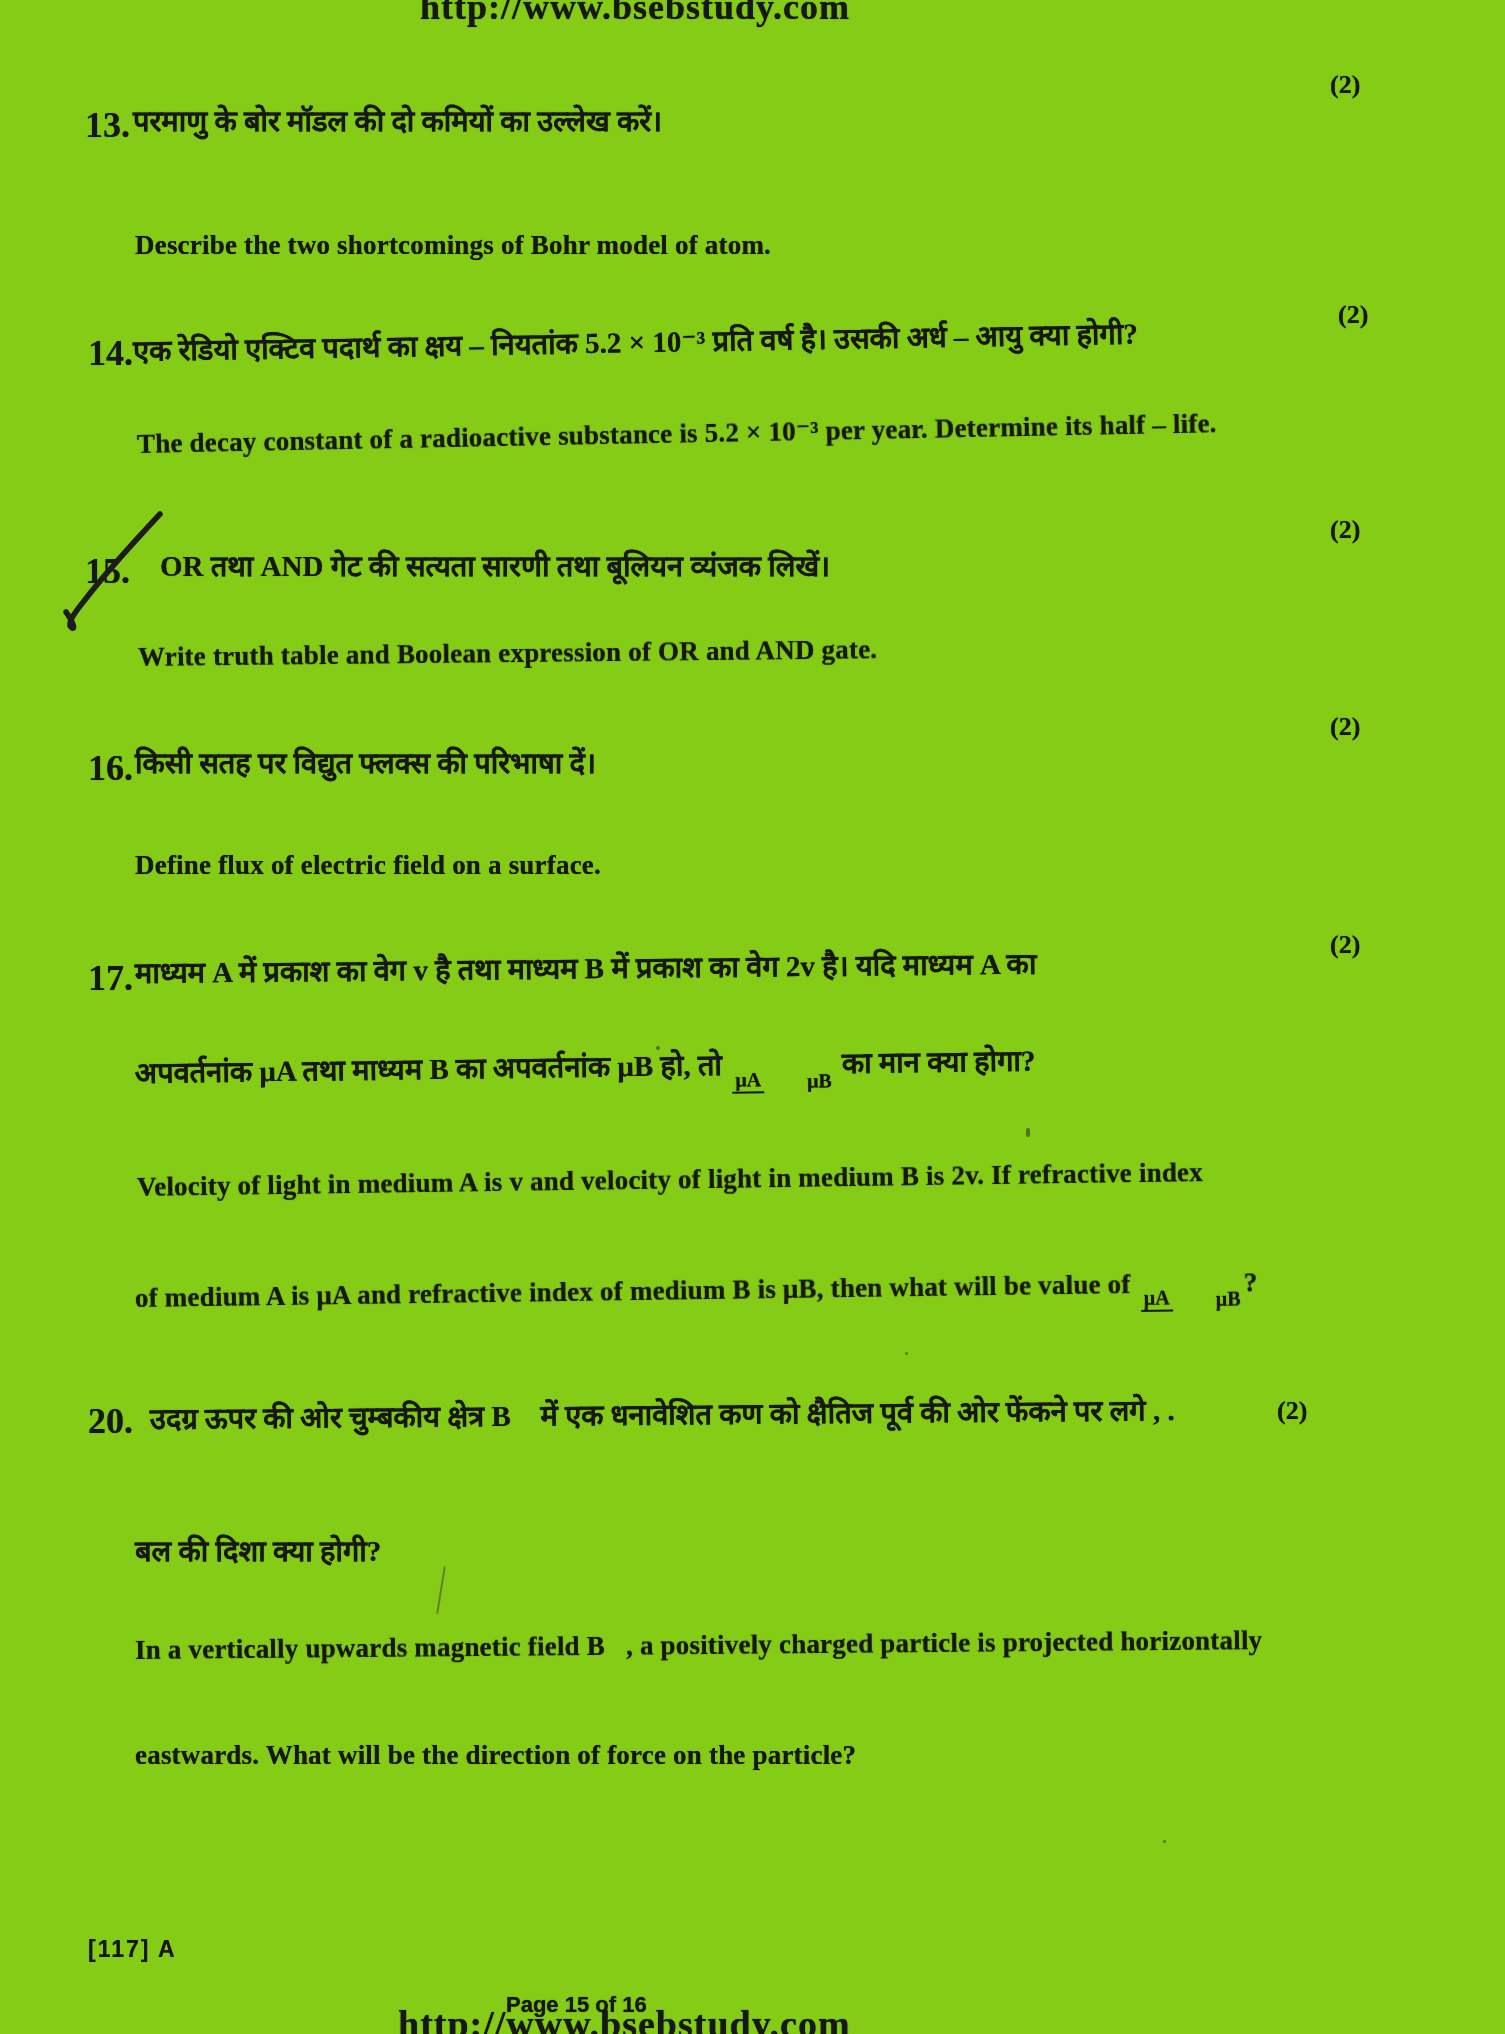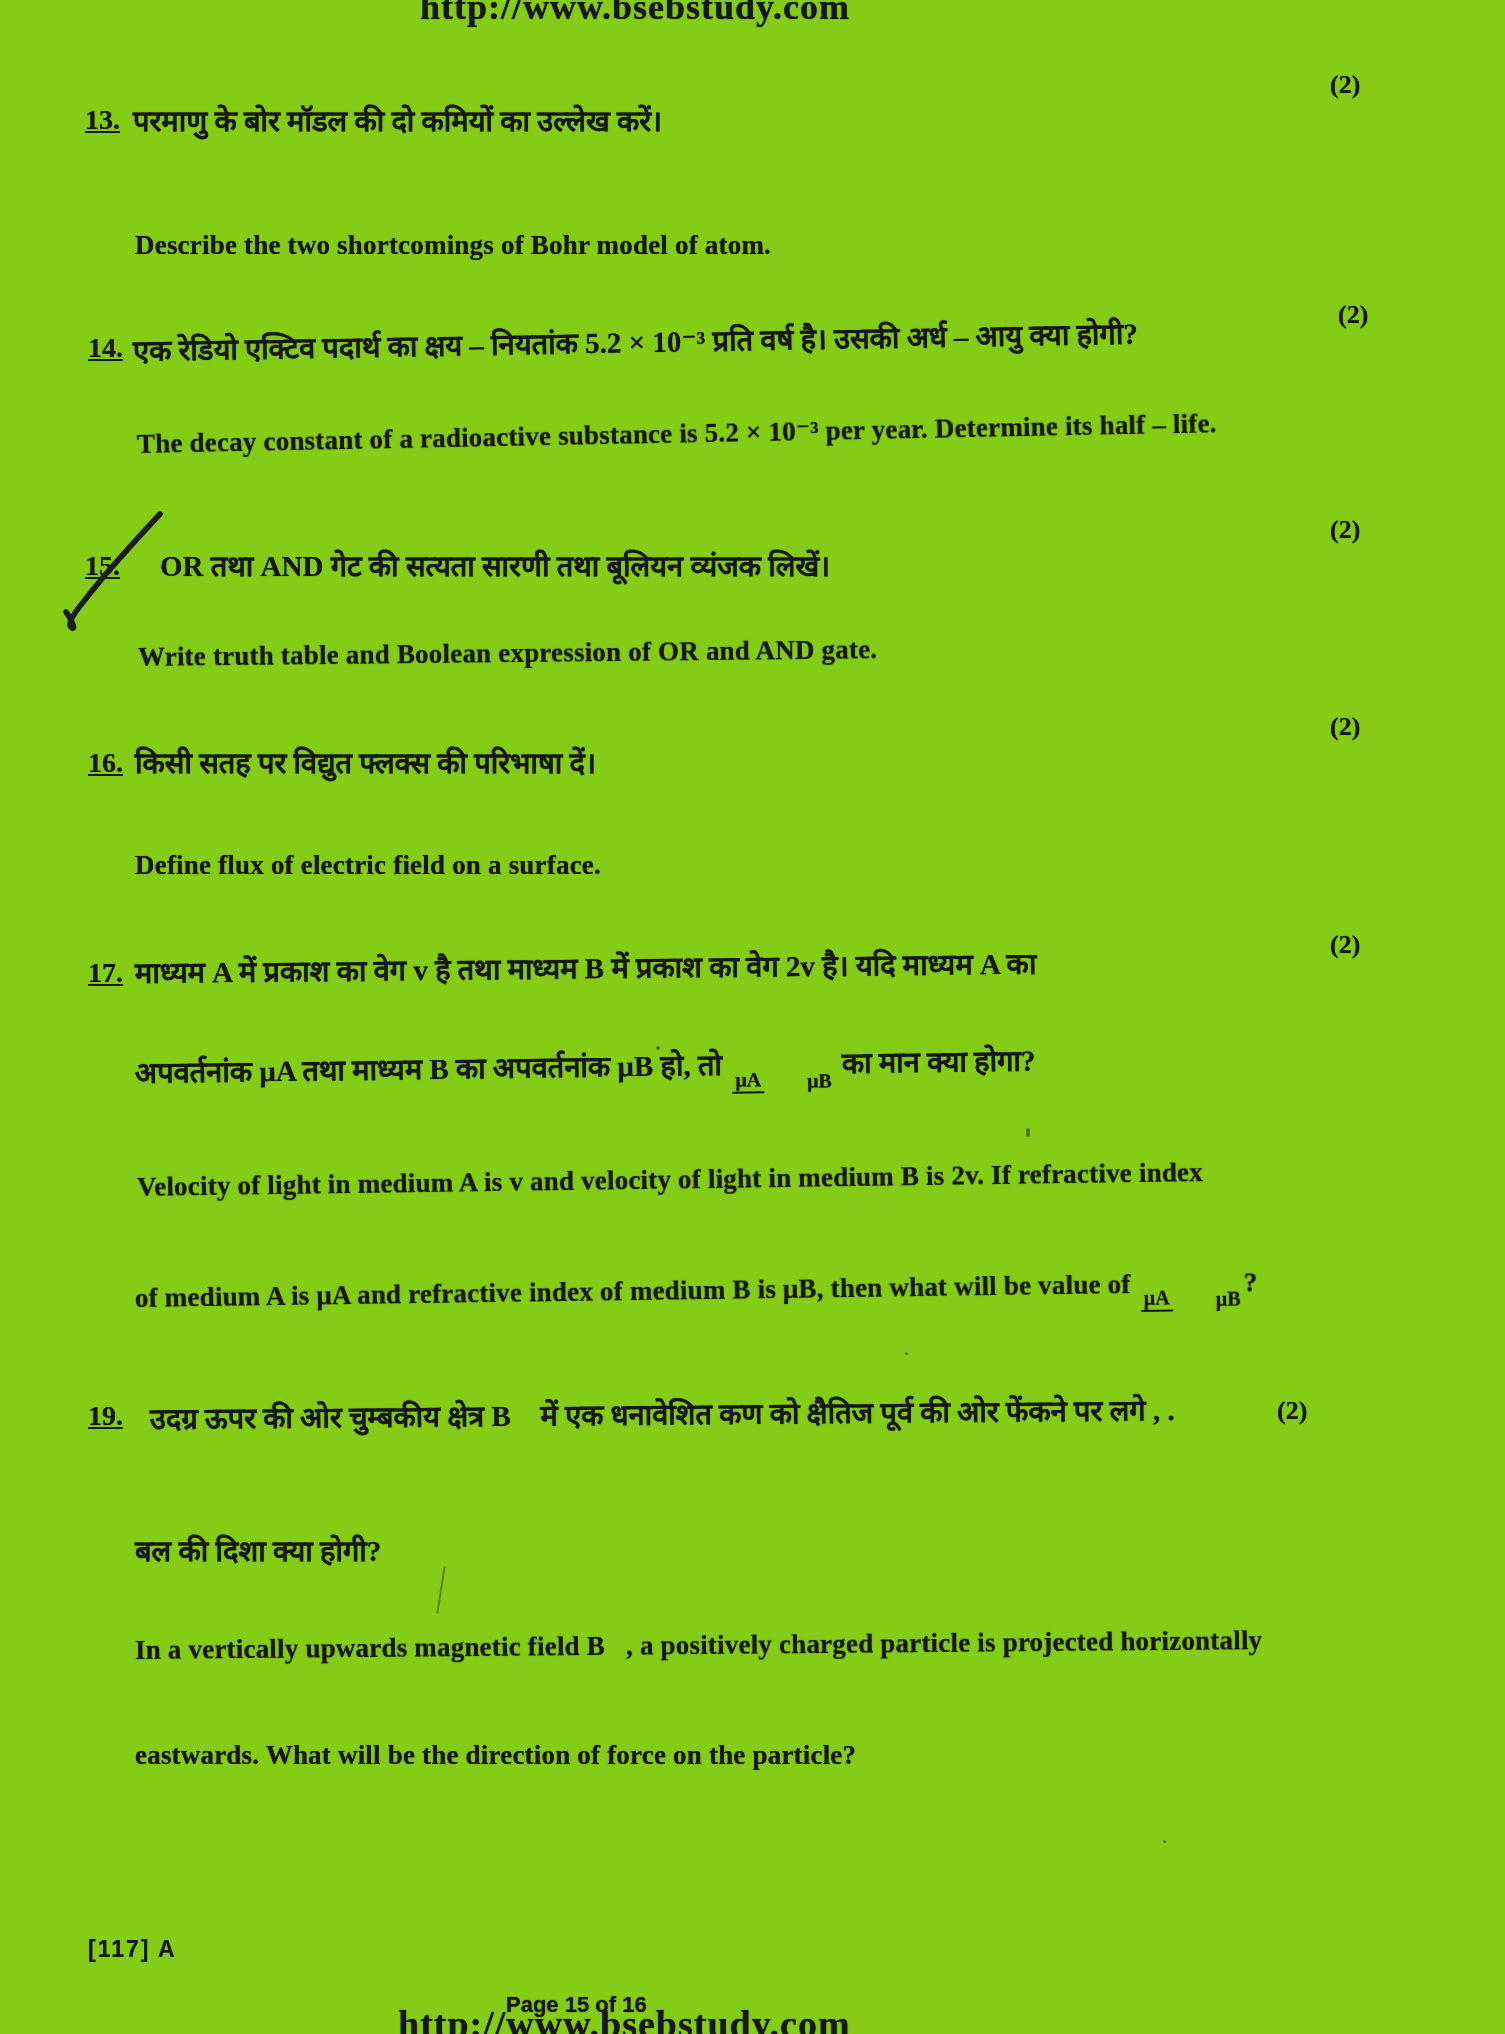--- a/index.html
+++ b/index.html
@@ -11,21 +11,21 @@
     color:#171717;
   }
   .ink { filter: blur(0.3px); }
   .line {
     position:absolute; white-space:nowrap; font-weight:700;
     text-shadow:0 0 0.7px rgba(10,10,10,0.75);
     transform-origin:left center;
   }
   .hi { font-size:29px; }
   .en { font-size:27px; letter-spacing:0.2px; }
-  .qnum { position:absolute; font-size:28px; font-weight:700; text-shadow:0 0 0.7px rgba(10,10,10,0.7);text-decoration:underline; }
+  .qnum { position:absolute; font-size:36px; font-weight:700; text-shadow:0 0 0.7px rgba(10,10,10,0.7); }
   .marks { position:absolute; font-size:26px; font-weight:700; text-shadow:0 0 0.7px rgba(10,10,10,0.7); }
   .url {
     position:absolute; font-weight:700; white-space:nowrap;
     font-family:"Liberation Serif","DejaVu Serif",serif;
     text-shadow:0 0 1px rgba(0,0,0,0.8);
   }
   .url-top { left:420px; top:-14px; font-size:36px; letter-spacing:1px; }
   .url-bottom { left:398px; top:2002px; font-size:38px; letter-spacing:1px; }
   .footer-code {
     position:absolute; left:88px; top:1936px; font-size:23px; font-weight:600;
@@ -93,21 +93,21 @@
         </span><span> का मान क्या होगा?</span>
     </div>
     <div class="line en" style="left:137px; top:1172px; transform:rotate(-0.8deg);">Velocity of light in medium A is v and velocity of light in medium B is 2v. If refractive index</div>
     <div class="line en" style="left:135px; top:1283px; transform:rotate(-0.8deg);">
       <span>of medium A is μA and refractive index of medium B is μB, then what will be value of </span><span class="frac">
           <span class="num">μA</span>
           <span class="den">μB</span>
         </span><span>?</span>
     </div>
 
-    <div class="qnum" style="left:88px; top:1400px;">19.</div>
+    <div class="qnum" style="left:88px; top:1400px;">20.</div>
     <div class="line hi" style="left:150px; top:1398px; transform:rotate(-0.5deg);">उदग्र ऊपर की ओर चुम्बकीय क्षेत्र B⃗ में एक धनावेशित कण को क्षैतिज पूर्व की ओर फेंकने पर लगे , .</div>
     <div class="marks" style="left:1277px; top:1396px;">(2)</div>
     <div class="line hi" style="left:135px; top:1530px;">बल की दिशा क्या होगी?</div>
     <div class="line en" style="left:135px; top:1635px; transform:rotate(-0.5deg);">In a vertically upwards magnetic field B⃗, a positively charged particle is projected horizontally</div>
     <div class="line en" style="left:135px; top:1740px;">eastwards. What will be the direction of force on the particle?</div>
 
     <div class="footer-code">[117] A</div>
     <div class="footer-page">Page 15 of 16</div>
 
     <div class="url url-bottom">http://www.bsebstudy.com</div>

